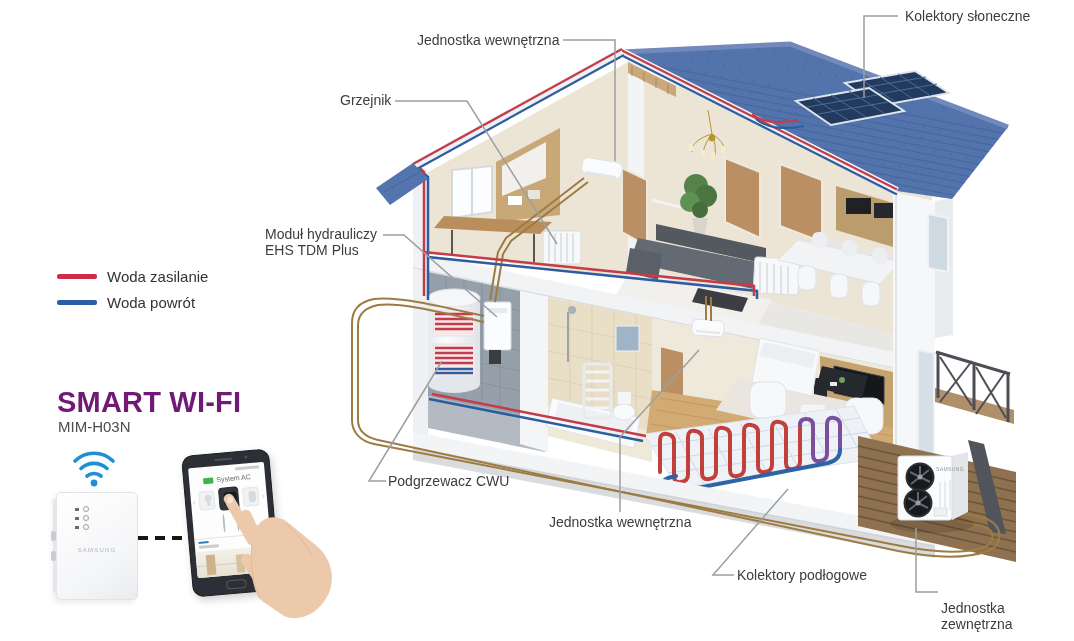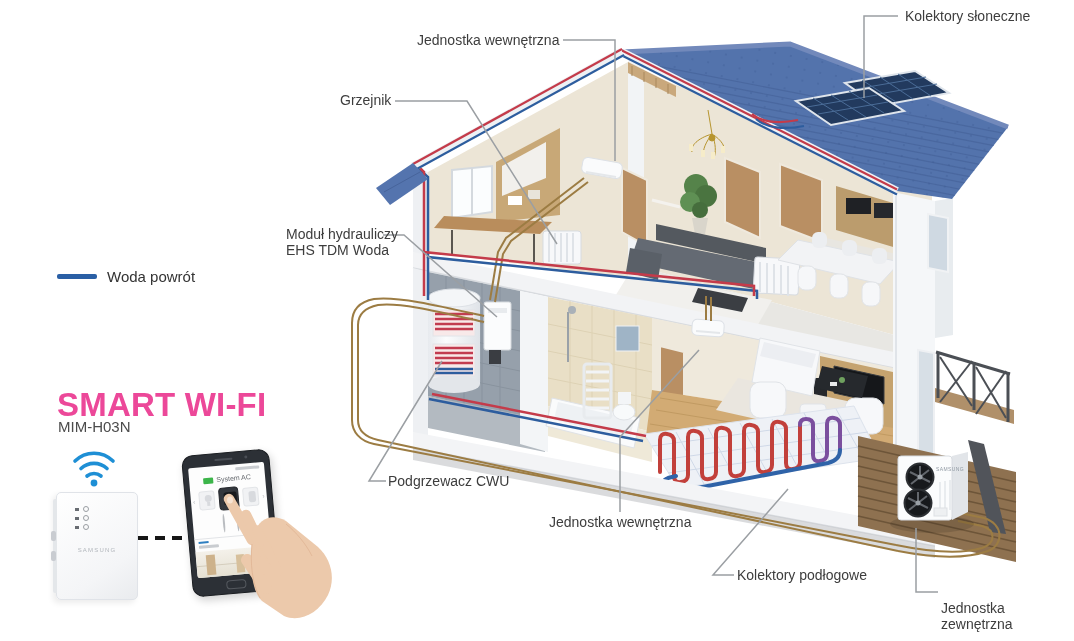--- a/index.html
+++ b/index.html
@@ -4,32 +4,32 @@
 <style>
   html,body{margin:0;padding:0;background:#fff;}
   #canvas{position:relative;width:1074px;height:641px;background:#fff;overflow:hidden;
           font-family:"Liberation Sans",sans-serif;}
   #house-svg{position:absolute;left:0;top:0;z-index:1;}
   
   .callout{position:absolute;z-index:2;font-size:14px;line-height:16px;color:#3d3d3d;white-space:nowrap;}
   #c-solar{left:905px;top:8px;text-align:right;}
   #c-indoor-top{left:417px;top:32px;}
   #c-radiator{left:340px;top:92px;}
-  #c-hydro{left:265px;top:226px;margin-left:21px;}
+  #c-hydro{left:265px;top:226px;}
   #c-dhw{left:388px;top:473px;}
   #c-indoor-bottom{left:549px;top:514px;}
   #c-floor{left:737px;top:567px;}
   #c-outdoor{left:941px;top:584px;margin-top:16px;}
   
   .legend{position:absolute;left:57px;top:268px;z-index:2;}
   .legend-row{display:flex;align-items:center;margin-bottom:9px;height:17px;}
   .swatch{width:40px;height:5px;border-radius:2px;margin-right:10px;flex:none;}
   .legend-label{font-size:15px;color:#333;}
-  #product-title{position:absolute;left:57px;top:386px;z-index:2;font-size:33px;font-weight:bold;
-                 color:#ec4899;letter-spacing:.2px;}
+  #product-title{position:absolute;left:57px;top:386px;z-index:2;font-size:29px;font-weight:bold;
+                 color:#701a75;letter-spacing:.2px;}
   #product-model{position:absolute;left:58px;top:418px;z-index:2;font-size:15px;color:#4c4c4c;}
   #wifi-icon{position:absolute;left:68px;top:448px;z-index:2;}
   
   #module{position:absolute;left:56px;top:492px;width:80px;height:106px;z-index:2;
           background:linear-gradient(145deg,#ffffff 0%,#f4f5f7 70%,#e9ebee 100%);
           border:1px solid #e0e3e8;border-radius:5px;box-shadow:-3px 3px 6px rgba(0,0,0,.08);}
   #module .side{position:absolute;left:-4px;top:6px;width:4px;height:94px;background:#e4e7ea;
           border-radius:2px 0 0 2px;}
   #module .clip{position:absolute;left:-6px;width:5px;height:10px;background:#c9ccd1;border-radius:2px;}
   #module .clip.c1{top:38px;} #module .clip.c2{top:58px;}
@@ -407,31 +407,35 @@
     <polyline points="734,575 713,575 788,489"></polyline>
     <polyline points="938,592 916,592 916,528"></polyline>
   </g>
 </svg>
 
 <div class="callout" id="c-solar">Kolektory słoneczne</div>
 <div class="callout" id="c-indoor-top">Jednostka wewnętrzna</div>
 <div class="callout" id="c-radiator">Grzejnik</div>
 <div class="callout" id="c-hydro">
   <div>Moduł hydrauliczy</div>
-  <div>EHS TDM Woda</div>
+  <div>EHS TDM Plus</div>
 </div>
 <div class="callout" id="c-dhw">Podgrzewacz CWU</div>
 <div class="callout" id="c-indoor-bottom">Jednostka wewnętrzna</div>
 <div class="callout" id="c-floor">Kolektory podłogowe</div>
 <div class="callout" id="c-outdoor">
   <div>Jednostka</div>
   <div>zewnętrzna</div>
 </div>
 
 <div class="legend">
+  <div class="legend-row">
+    <span class="swatch" style="background: rgb(210, 43, 69);"></span>
+    <span class="legend-label">Woda zasilanie</span>
+  </div>
   <div class="legend-row">
     <span class="swatch" style="background: rgb(42, 95, 165);"></span>
     <span class="legend-label">Woda powrót</span>
   </div>
 </div>
 
 <div id="product-title">SMART WI-FI</div>
 <div id="product-model">MIM-H03N</div>
 
 <svg id="wifi-icon" width="52" height="42" viewBox="0 0 52 42">

